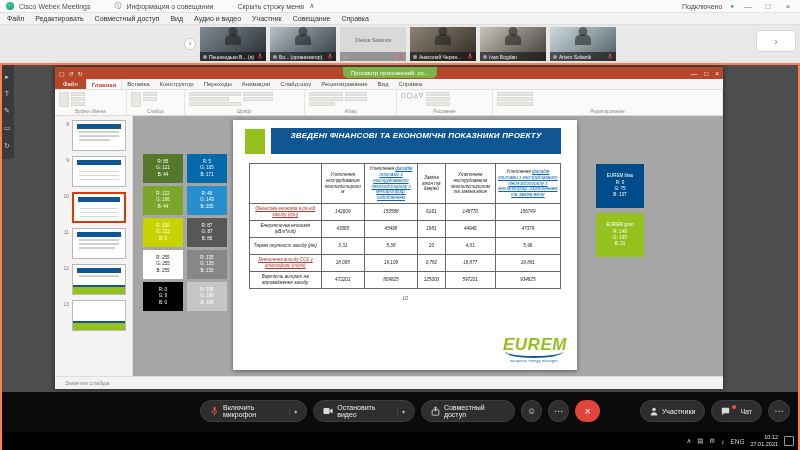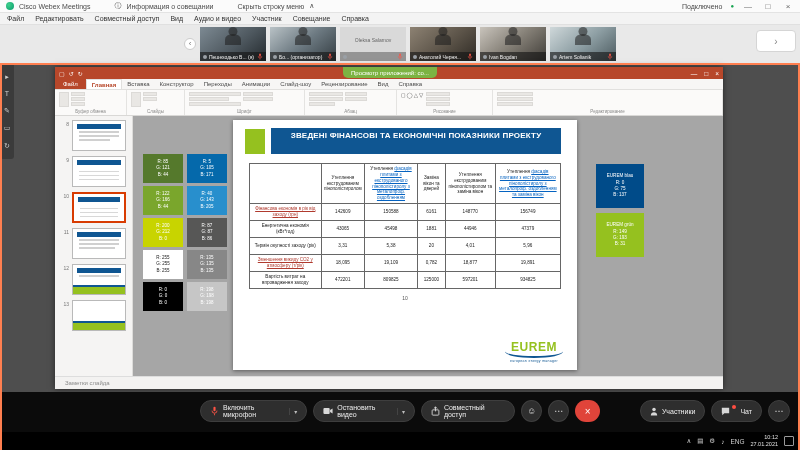--- a/index.html
+++ b/index.html
@@ -101,35 +101,35 @@
   .mini-title { height:5px; background:#0f5692; margin:3px 4px 0; }
   .mini-line { height:2px; background:#d0d0d0; margin:2px 6px 0; }
   .mini-table { position:absolute; left:6px; right:6px; top:11px; bottom:4px;
     background:repeating-linear-gradient(#fff 0 3px, #cfcfcf 3px 4px),
                repeating-linear-gradient(90deg,#fff 0 7px, #cfcfcf 7px 8px); opacity:.8; }
   .mini-green { position:absolute; left:0; right:0; bottom:0; height:7px; background:#95c11f; }
   .mini-blue { position:absolute; left:0; right:0; bottom:7px; height:2px; background:#0f5692; }
 
   #canvas { position:relative; flex:1; background:#a6a6a6; overflow:hidden; }
   #slide { position:absolute; left:100px; top:4px; width:344px; height:250px; background:#fff;
-    box-shadow:0 1px 4px rgba(0,0,0,.45); }
+    box-shadow:0 1px 4px rgba(0,0,0,.45);font-style:italic; }
   #slide-title-row { display:flex; gap:6px; margin:8px 16px 0 12px; }
   #green-sq { width:20px; height:25px; background:#95c11f; margin-top:1px; flex:0 0 auto; }
   #title-banner { flex:1; background:#0f5692; color:#fff; font-size:8px; font-weight:bold;
     text-align:center; line-height:1.2; padding:3px 6px; letter-spacing:.2px; }
   #fin-table { width:312px; margin:9px auto 0; border-collapse:collapse; table-layout:fixed; }
   #fin-table td { border:0.5px solid #666; font-size:4.6px; color:#222; text-align:center;
     vertical-align:middle; padding:1px 2px; line-height:1.25; word-wrap:break-word; }
   #fin-table tr.hdr td { height:40px; }
   #fin-table tr.datarow td { height:17px; }
   .hlink { color:#0563c1; text-decoration:underline; }
   .rlink { color:#b03a2e; text-decoration:underline; }
   #slide-num { text-align:center; font-size:5px; color:#555; margin-top:6px; }
   #eurem-logo { position:absolute; right:12px; bottom:7px; width:62px; text-align:center; }
-  #eurem-text { font-size:12px; font-weight:bold; color:#95c11f; letter-spacing:.5px; line-height:1; }
+  #eurem-text { font-size:17px; font-weight:bold; color:#95c11f; letter-spacing:.5px; line-height:1; }
   #eurem-swoosh { width:58px; height:8px; margin:-3px auto 0;
     border-bottom:2px solid #0f5692; border-radius:0 0 100% 100%/0 0 160% 160%; }
   #eurem-tag { font-size:3.5px; color:#0f5692; margin-top:1px; letter-spacing:.3px; }
 
   #left-swatches { position:absolute; left:10px; top:38px; display:grid;
     grid-template-columns:40px 40px; gap:3px 4px; }
   .swatch { height:29px; display:flex; flex-direction:column; align-items:center;
     justify-content:center; font-size:4.5px; line-height:1.35; }
   #right-swatches { position:absolute; left:463px; top:48px; width:48px;
     display:flex; flex-direction:column; gap:5px; }

